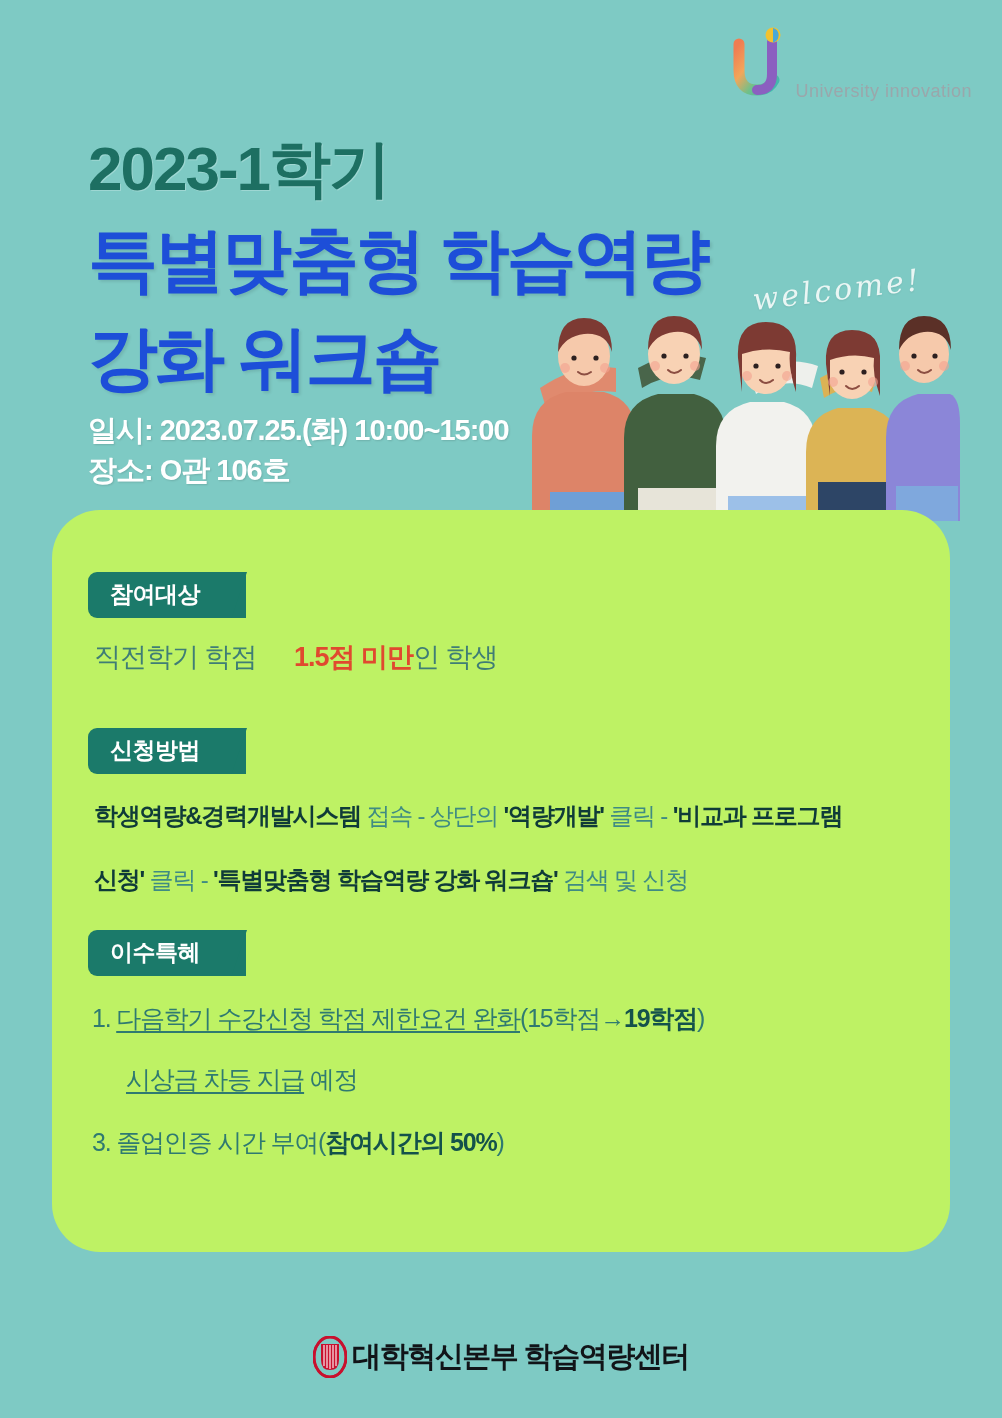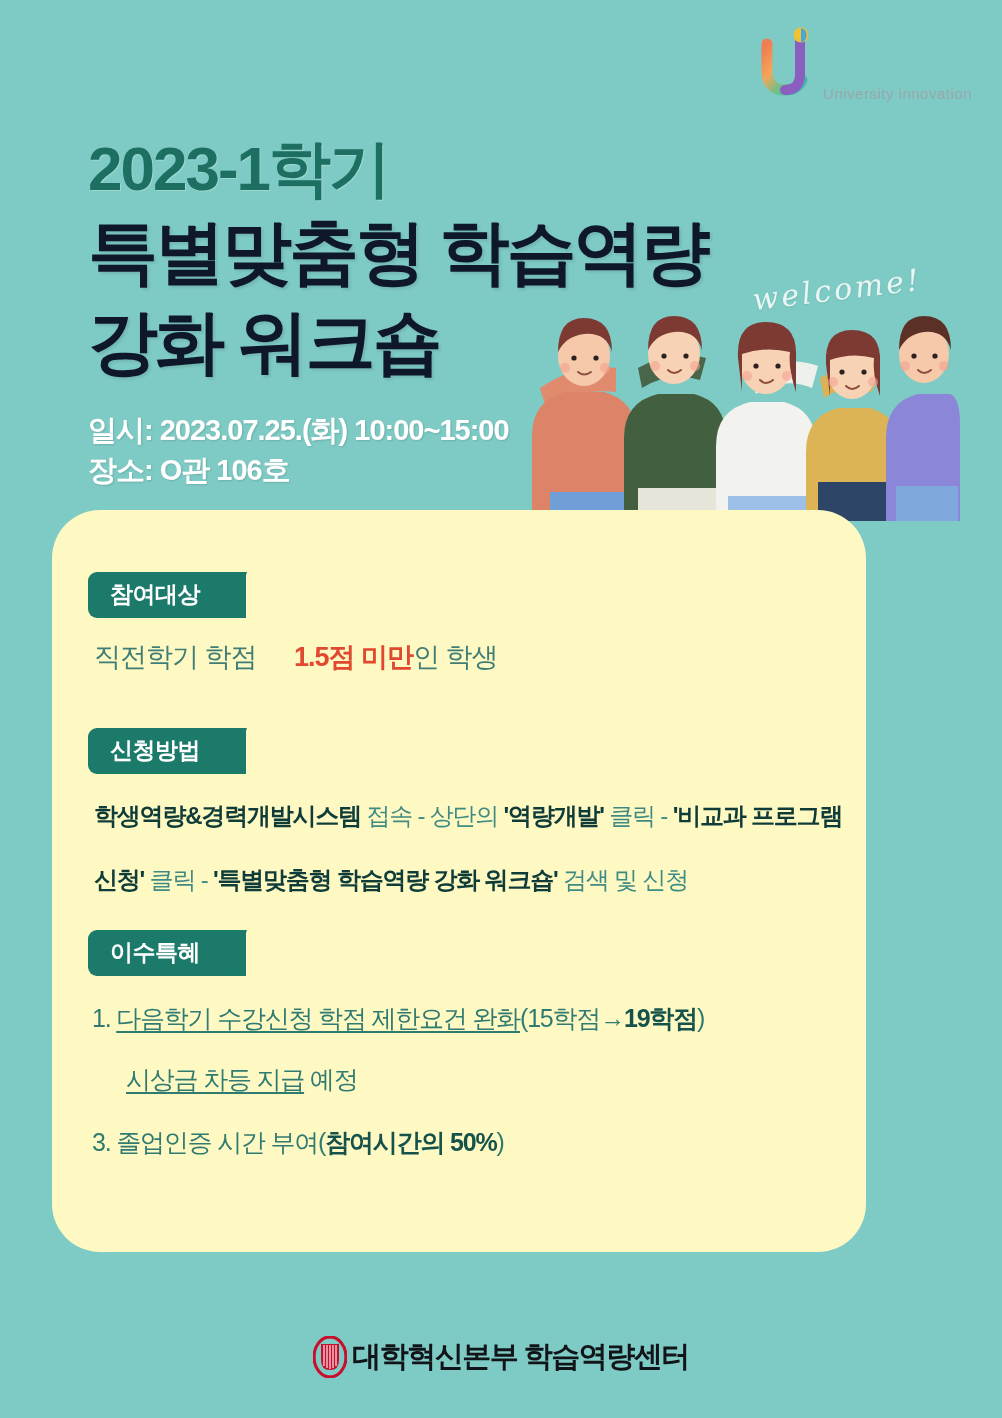--- a/index.html
+++ b/index.html
@@ -12,37 +12,37 @@
   }
 
   
   .logo-block{
     position:absolute; top:26px; right:30px;
     display:flex; align-items:flex-end; gap:8px;
   }
   .logo-mark{ width:56px; height:74px; position:relative; }
   .logo-text{ display:flex; flex-direction:column; align-items:flex-start; }
   .logo-sub{
-    font-size:15px; letter-spacing:.5px; color:#9aa7ab;
+    font-size:18px; letter-spacing:.5px; color:#9aa7ab;
     margin-bottom:-2px; font-weight:400;
   }
   .logo-main{ font-size:35px; font-weight:800; letter-spacing:-1px; line-height:1; }
   .logo-main .red{ color:#d6253c; }
   .logo-main .gray{ color:#cfd8d8; }
 
   
   .headline{ position:absolute; left:88px; top:136px; width:690px; }
   .h-year{
     font-size:62px; font-weight:800; color:#1d6f62;
     letter-spacing:-2px; line-height:1.05;
     text-shadow:1px 1px 0 rgba(255,255,255,.25);
   }
   .h-big{
-    font-size:70px; font-weight:800; color:#0f172a;
-    letter-spacing:-3px; line-height:1.12; margin-top:12px;
+    font-size:70px; font-weight:800; color:#1d4ed8;
+    letter-spacing:-3px; line-height:1.12; margin-top:20px;
     text-shadow:2px 2px 3px rgba(0,0,0,.10);
   }
 
   
   .welcome{
     position:absolute; left:752px; top:272px;
     font-family:"DejaVu Serif", serif;
     font-style:italic; font-size:30px; color:#eaf6f4;
     letter-spacing:3px; transform:rotate(-7deg);
     text-shadow:0 1px 2px rgba(0,0,0,.08);
@@ -56,22 +56,22 @@
     text-shadow:1px 1px 2px rgba(0,0,0,.13);
   }
 
   
   .illus{ position:absolute; left:520px; top:296px; width:440px; height:225px; }
   .illus svg{ display:block; }
 
   
   .card{
     position:absolute; left:52px; top:510px;
-    width:814px; height:742px;
-    background:#fef9c3; border-radius:48px;
+    width:898px; height:742px;
+    background:#bef264; border-radius:48px;
   }
 
   
   .badge{
     display:inline-block; position:relative;
     background:#1b7a6a; color:#ffffff;
     font-size:23px; font-weight:700; letter-spacing:-.5px;
     padding:7px 46px 8px 22px;
     border-radius:9px 0 0 9px;
   }

